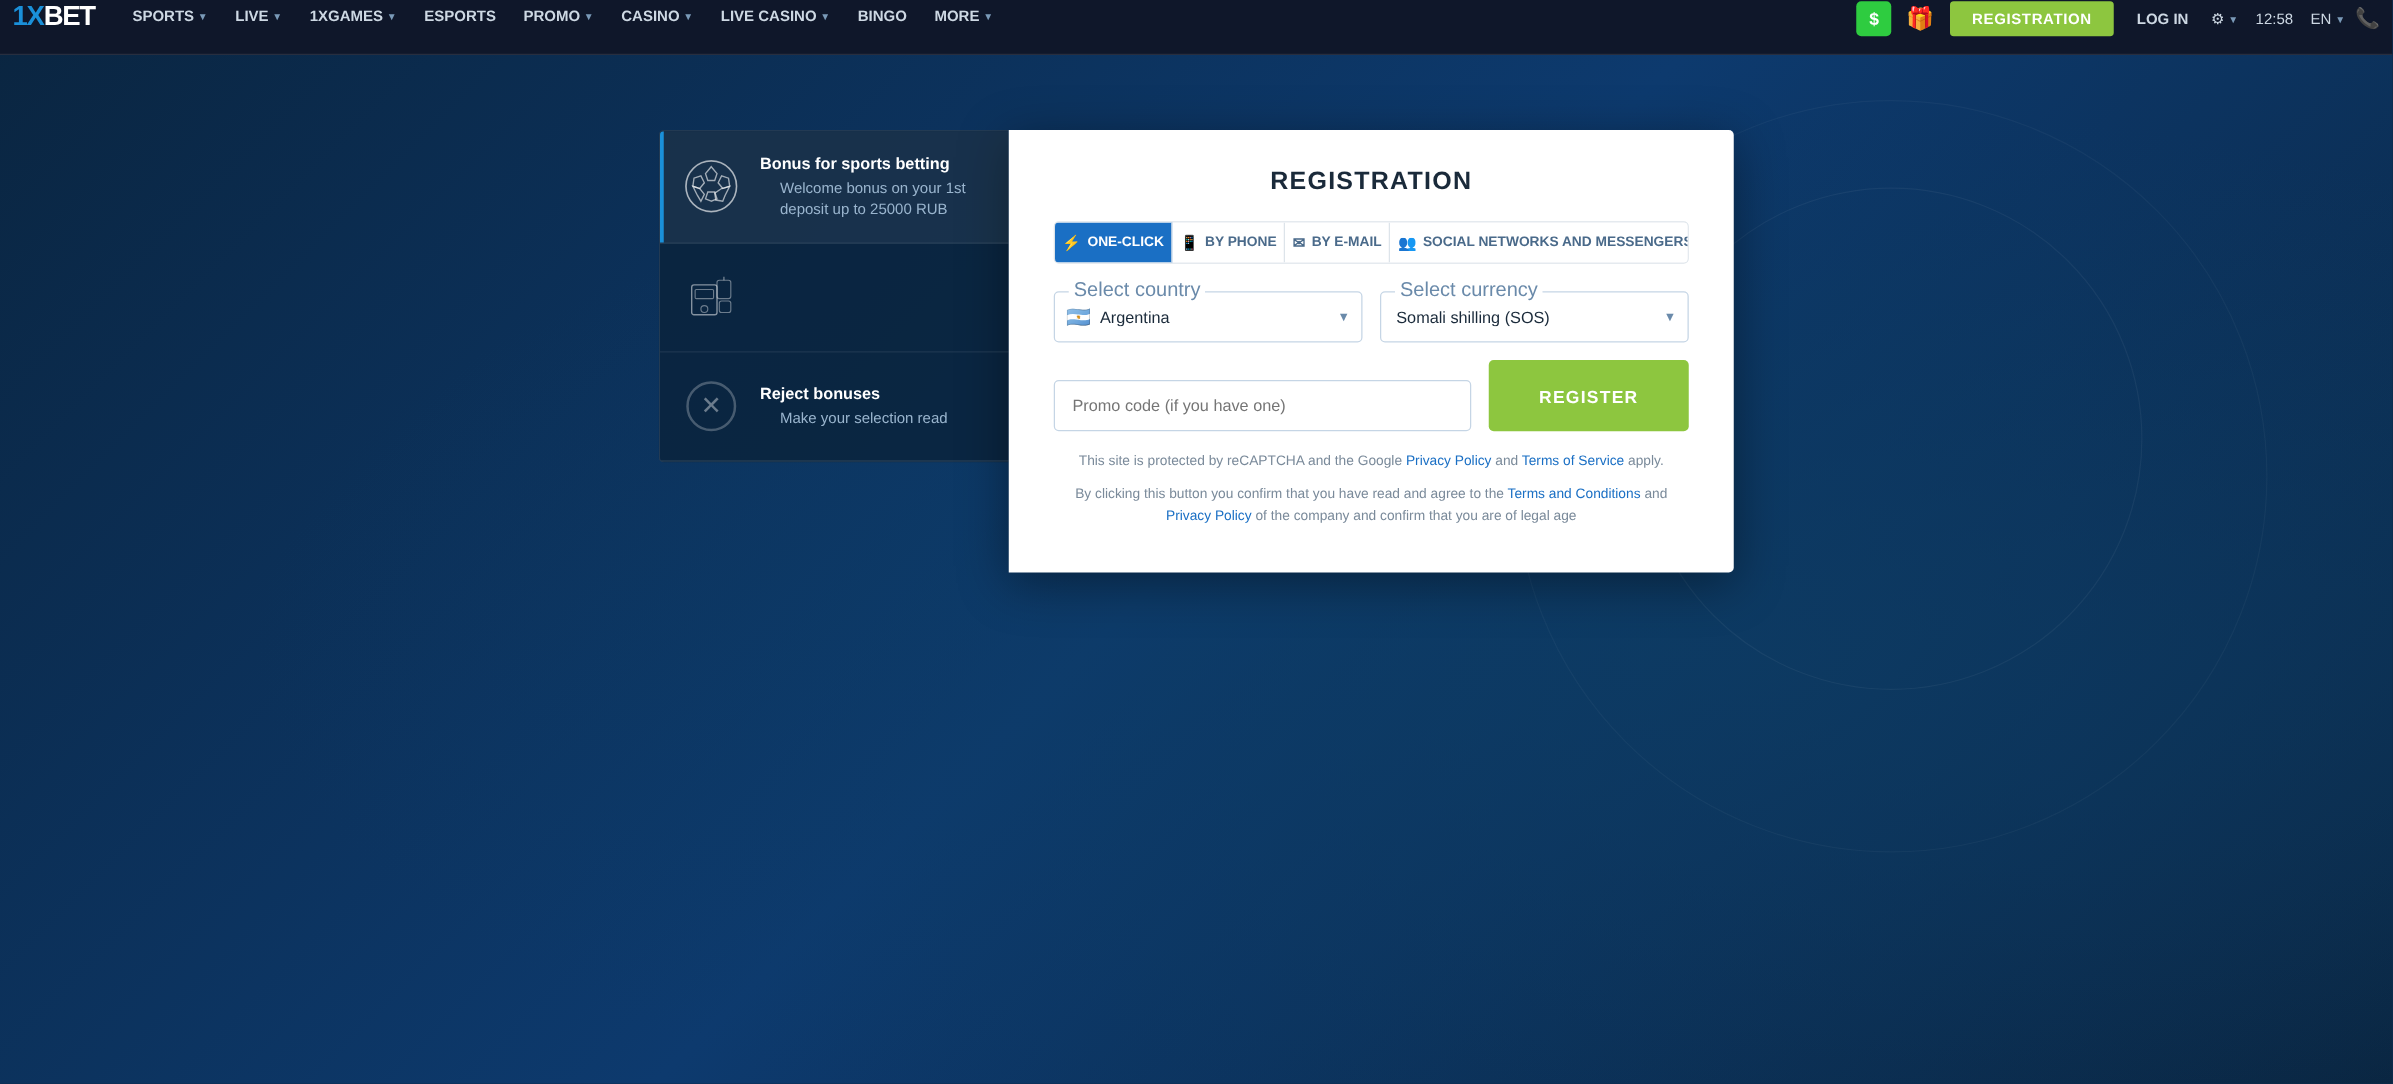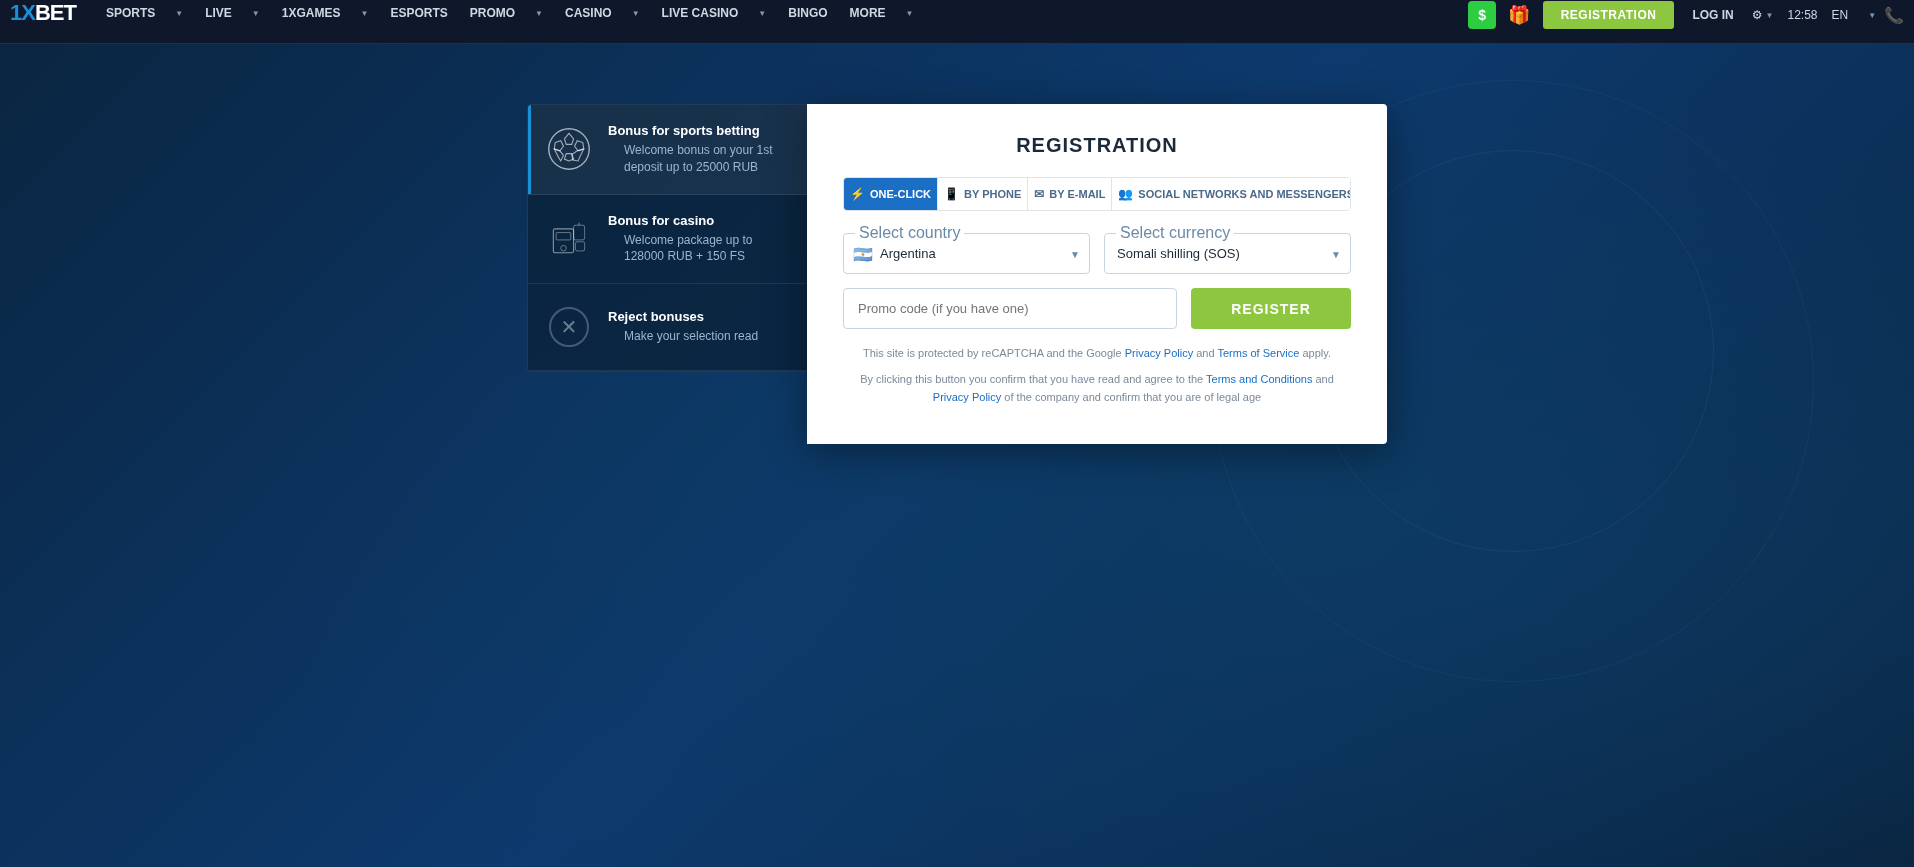--- a/index.html
+++ b/index.html
@@ -83,21 +83,21 @@
     }
     .nav-item {
       color: #cdd8e3;
       font-size: 12px;
       font-weight: 600;
       padding: 6px 10px;
       cursor: pointer;
       text-transform: uppercase;
       display: flex;
       align-items: center;
-      gap: 20px;
+      gap: 3px;
       white-space: nowrap;
     }
     .nav-arrow {
       font-size: 8px;
       color: #7a9ab8;
     }
     .nav-right {
       display: flex;
       align-items: center;
       gap: 8px;
@@ -153,21 +153,21 @@
       color: #cdd8e3;
       font-size: 12px;
       padding: 0 6px;
     }
     .nav-lang {
       color: #cdd8e3;
       font-size: 12px;
       cursor: pointer;
       display: flex;
       align-items: center;
-      gap: 20px;
+      gap: 3px;
     }
     .nav-phone {
       color: #cdd8e3;
       font-size: 16px;
       cursor: pointer;
     }
 
     
     .main-content {
       position: relative;
@@ -354,20 +354,21 @@
       margin-bottom: 18px;
     }
     .promo-input {
       flex: 1;
       padding: 12px 14px;
       border: 1px solid #c5d5e5;
       border-radius: 4px;
       font-size: 13px;
       color: #aaa;
       outline: none;
+      margin-top: 16px;
     }
     .btn-register-main {
       background: #8dc63f;
       color: #fff;
       border: none;
       padding: 12px 28px;
       font-size: 14px;
       font-weight: 700;
       border-radius: 4px;
       cursor: pointer;
@@ -494,24 +495,20 @@
         <svg class="casino-icon" viewBox="0 0 50 50" fill="none" xmlns="http://www.w3.org/2000/svg">
 
           <rect x="8" y="14" width="22" height="26" rx="2" stroke="rgba(255,255,255,0.5)" stroke-width="1.2" fill="none"></rect>
           <rect x="11" y="18" width="16" height="8" rx="1" stroke="rgba(255,255,255,0.4)" stroke-width="1" fill="none"></rect>
           <circle cx="19" cy="35" r="3" stroke="rgba(255,255,255,0.4)" stroke-width="1" fill="none"></circle>
           <rect x="30" y="10" width="12" height="16" rx="2" stroke="rgba(255,255,255,0.4)" stroke-width="1" fill="none"></rect>
           <rect x="32" y="28" width="10" height="10" rx="2" stroke="rgba(255,255,255,0.4)" stroke-width="1" fill="none"></rect>
           <line x1="36" y1="10" x2="36" y2="7" stroke="rgba(255,255,255,0.4)" stroke-width="1.2"></line>
         </svg>
       </div>
-      <div class="bonus-text-block">
-        <div class="bonus-title">Bonus for casino</div>
-        <div class="bonus-desc">Welcome package up to 128000 RUB + 150 FS</div>
-      </div>
     </div>
 
     <div class="bonus-item">
       <div class="bonus-icon">
         <div class="reject-circle">✕</div>
       </div>
       <div class="bonus-text-block">
         <div class="bonus-title">Reject bonuses</div>
         <div class="bonus-desc">Make your selection read</div>
       </div>

